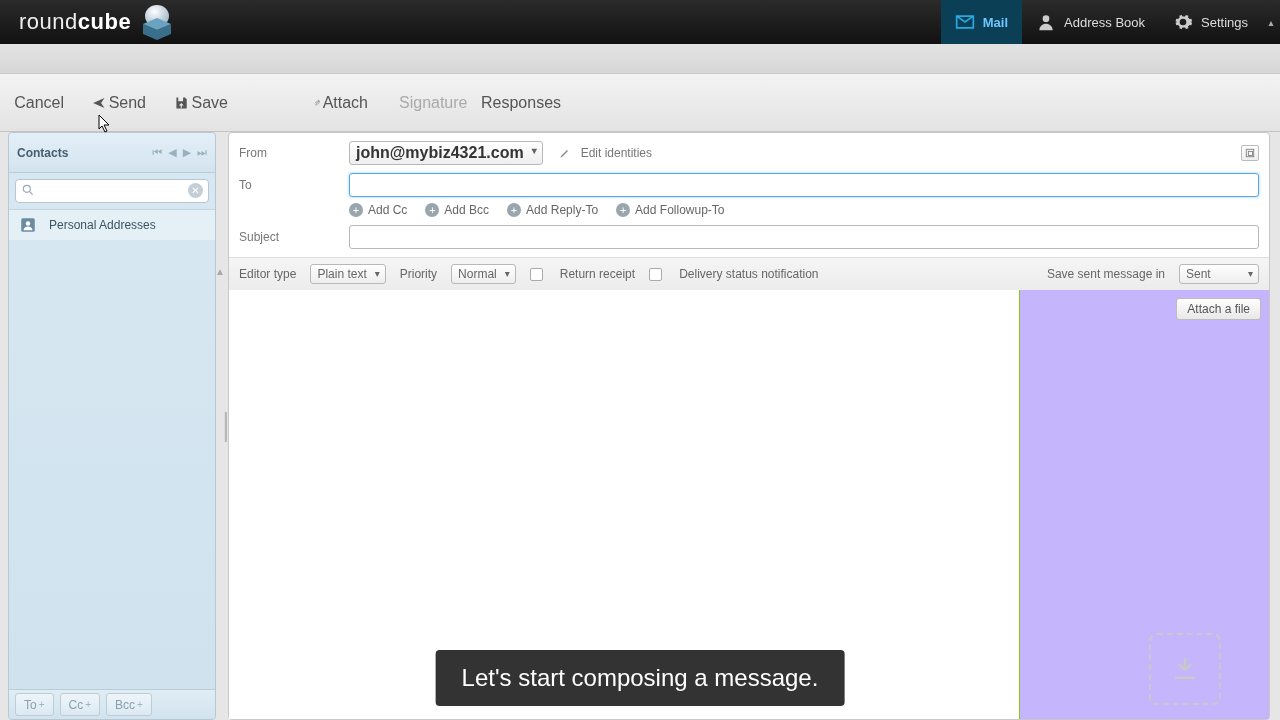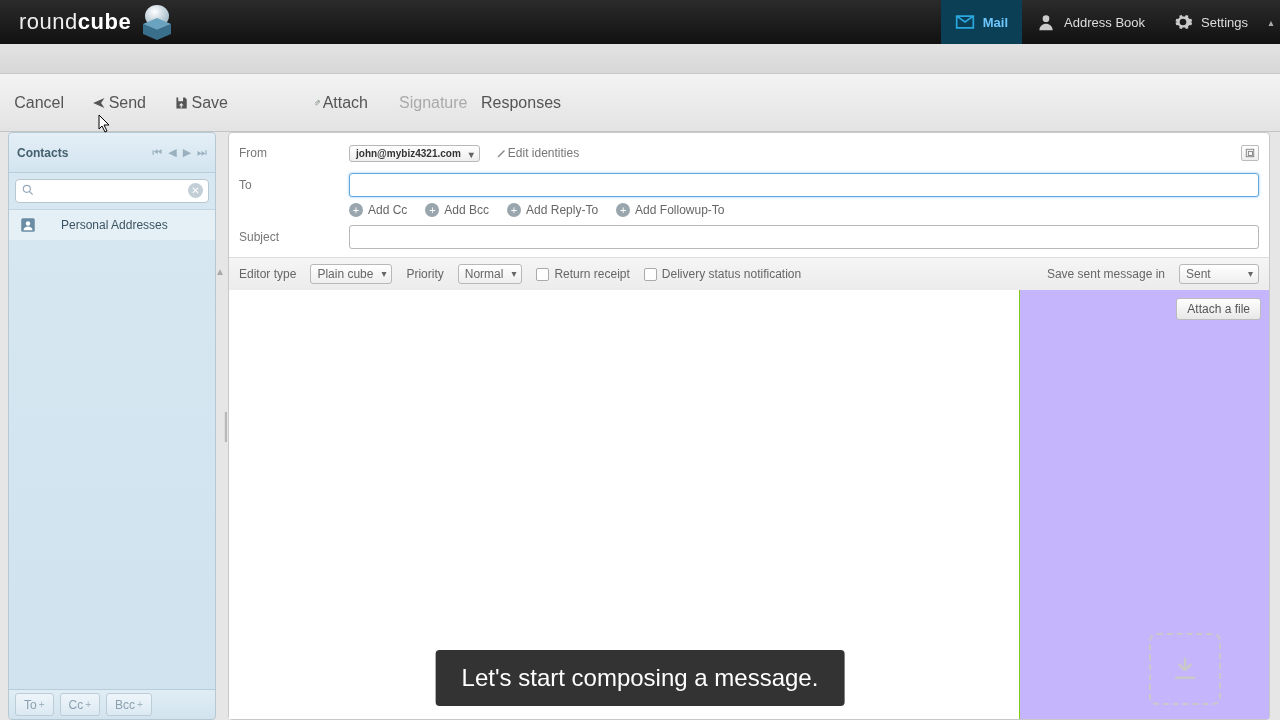--- a/index.html
+++ b/index.html
@@ -37,52 +37,52 @@
 .sidebar { width:208px; background: linear-gradient(#d8e8f2,#cfe2ee); border:1px solid #b5c8d4; border-radius:4px; margin:0 6px 0 8px; display:flex; flex-direction:column; position:relative; }
 .sidebar-header { height:40px; display:flex; align-items:center; padding:0 8px; background:linear-gradient(#e4eff7,#d3e4ef); border-bottom:1px solid #b9ccd9; border-radius:4px 4px 0 0; }
 .sidebar-header-title { font-size:12px; font-weight:bold; color:#45606f; flex:1; }
 .pager { display:flex; gap:6px; }
 .pager span { color:#9ab0be; font-size:11px; cursor:default; }
 .search-row { padding:6px; border-bottom:1px solid #c3d5e0; position:relative; }
 .search-row input { width:100%; height:24px; border:1px solid #b8c6d0; border-radius:4px; padding:0 24px 0 26px; font-size:12px; background:#fff; }
 .search-row .mag { position:absolute; left:12px; top:10px; width:14px; height:14px; }
 .search-row .clear { position:absolute; right:12px; top:10px; width:15px; height:15px; border-radius:50%; background:#c3cfd6; color:#fff; display:flex; align-items:center; justify-content:center; font-size:10px; cursor:pointer; }
 .addr-list { flex:1; }
-.addr-item { display:flex; align-items:center; gap:24px; padding:6px 10px; font-size:12px; color:#3b5362; background:rgba(255,255,255,0.35); cursor:pointer; }
+.addr-item { display:flex; align-items:center; gap:12px; padding:6px 10px; font-size:12px; color:#3b5362; background:rgba(255,255,255,0.35); cursor:pointer; }
 .addr-item svg { width:18px; height:18px; }
 .sidebar-footer { height:30px; border-top:1px solid #b9ccd9; background:linear-gradient(#e0edf5,#d2e3ee); display:flex; gap:6px; padding:3px 6px; border-radius:0 0 4px 4px; }
 .chip { flex:0 0 auto; padding:2px 8px; border:1px solid #bccdd8; border-radius:3px; background:linear-gradient(#eef5fa,#dce9f2); font-size:12px; color:#8aa0ae; display:flex; align-items:center; gap:2px; cursor:pointer; }
 .chip sup { color:#9fb4c0; font-size:10px; }
 
 
 .splitter { width:6px; background:transparent; position:relative; }
 .splitter::before { content:""; position:absolute; left:2px; top:280px; width:2px; height:30px; background:#b8b8b8; border-left:1px solid #ddd; }
 
 
 .compose { flex:1; margin-right:10px; background:#fff; border:1px solid #c8c8c8; border-radius:4px; display:flex; flex-direction:column; position:relative; }
 .hdr-rows { padding:6px 10px 2px 10px; }
 .hdr-row { display:flex; align-items:center; min-height:28px; gap:10px; margin-bottom:4px; }
 .hdr-label { width:100px; font-size:12px; color:#777; }
-.from-select { border:1px solid #b8b8b8; border-radius:3px; background:linear-gradient(#fff,#eee); padding:2px 18px 2px 6px; font-size:10px; font-weight:bold; color:#333; position:relative; cursor:pointer; }
+.from-select { border:1px solid #b8b8b8; border-radius:3px; background:linear-gradient(#fff,#eee); padding:2px 18px 2px 6px; font-size:16px; font-weight:bold; color:#333; position:relative; cursor:pointer; }
 .from-select::after { content:"▾"; position:absolute; right:5px; top:3px; font-size:10px; color:#666; }
-.edit-id { font-size:12px; color:#777; display:flex; align-items:center; gap:0; cursor:pointer; margin-left:6px; }
+.edit-id { font-size:12px; color:#777; display:flex; align-items:center; gap:10px; cursor:pointer; margin-left:6px; }
 .edit-id svg { width:12px; height:12px; fill:#888; }
 .popout { margin-left:auto; width:18px; height:16px; border:1px solid #bbb; border-radius:2px; background:linear-gradient(#fff,#eee); cursor:pointer; display:flex; align-items:center; justify-content:center; }
 .popout svg{ width:10px; height:10px; fill:#777; }
 .to-input, .subject-input { flex:1; height:24px; border:1px solid #b8b8b8; border-radius:3px; padding:0 6px; font-size:12px; }
 .to-input { border:1px solid #5aa9e6; box-shadow:0 0 3px rgba(90,169,230,0.6); }
 .add-row { display:flex; gap:18px; padding-left:110px; margin:2px 0 6px 0; }
 .add-link { font-size:12px; color:#666; display:flex; align-items:center; gap:5px; cursor:pointer; }
 .plus { width:14px; height:14px; border-radius:50%; background:#9aa6ad; display:flex; align-items:center; justify-content:center; color:#fff; font-size:11px; line-height:1; }
 
 .options-row { border-top:1px solid #ddd; background:linear-gradient(#f5f5f5,#ececec); padding:6px 10px; display:flex; align-items:center; gap:14px; font-size:12px; color:#666; position:relative; }
 .options-row .collapse-arrow { position:absolute; left:-14px; top:8px; color:#a9a9a9; font-size:10px; cursor:pointer; }
 .sel { border:1px solid #b8b8b8; border-radius:3px; background:linear-gradient(#fff,#eee); padding:2px 18px 2px 6px; font-size:12px; position:relative; cursor:pointer; }
 .sel::after{ content:"▾"; position:absolute; right:5px; top:3px; font-size:10px; color:#666; }
-.chk { display:flex; align-items:center; gap:5px; cursor:pointer; }
+.chk { display:flex; align-items:center; gap:17px; cursor:pointer; }
 .chk-box { width:13px; height:13px; border:1px solid #aaa; border-radius:2px; background:#fff; }
 
 .body-area { flex:1; display:flex; }
 .editor { flex:1; background:#fff; }
 .attach-pane { width:250px; border-left:1px solid #84cc16; background:#c4b5fd; position:relative; padding:8px; }
 .attach-btn { float:right; border:1px solid #bcbcbc; border-radius:3px; background:linear-gradient(#fefefe,#e8e8e8); padding:3px 10px; font-size:12px; color:#555; cursor:pointer; }
 .dropzone { position:absolute; bottom:14px; right:48px; width:72px; height:72px; border:2px dashed #c9c9c9; border-radius:8px; display:flex; align-items:center; justify-content:center; }
 .dropzone svg { width:30px; height:30px; fill:#c9c9c9; }
 
 
@@ -272,21 +272,21 @@
       </div>
       <div class="hdr-row">
         <span class="hdr-label">Subject</span>
         <input class="subject-input" type="text" value="" style="">
       </div>
     </div>
 
     <div class="options-row">
       <span class="collapse-arrow">▲</span>
       <span>Editor type</span>
-      <span class="sel">Plain cube</span>
+      <span class="sel">Plain text</span>
       <span>Priority</span>
       <span class="sel">Normal</span>
       <span class="chk">
           <span class="chk-box"></span>
           <span>Return receipt</span>
         </span>
       <span class="chk">
           <span class="chk-box"></span>
           <span>Delivery status notification</span>
         </span>

